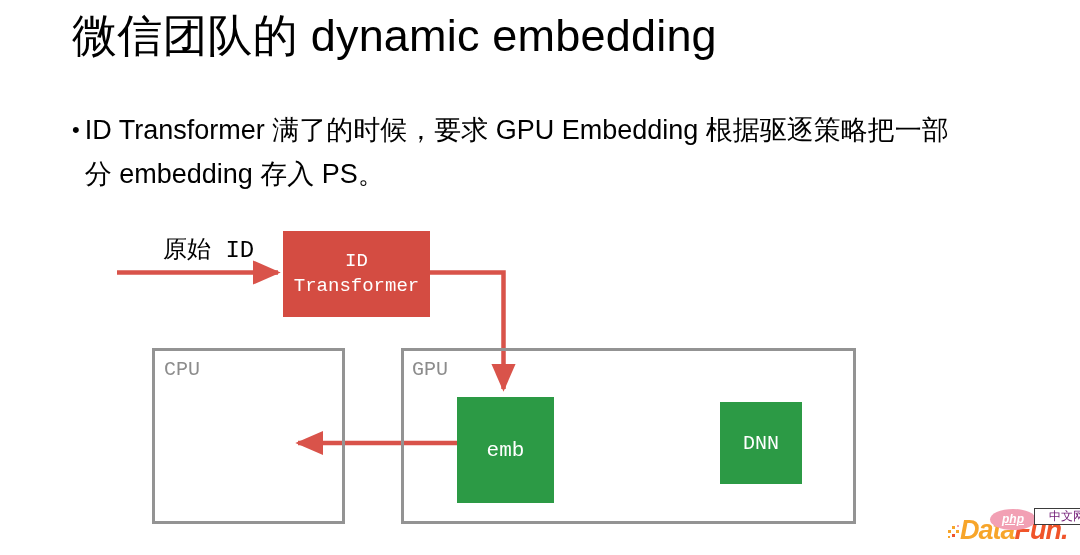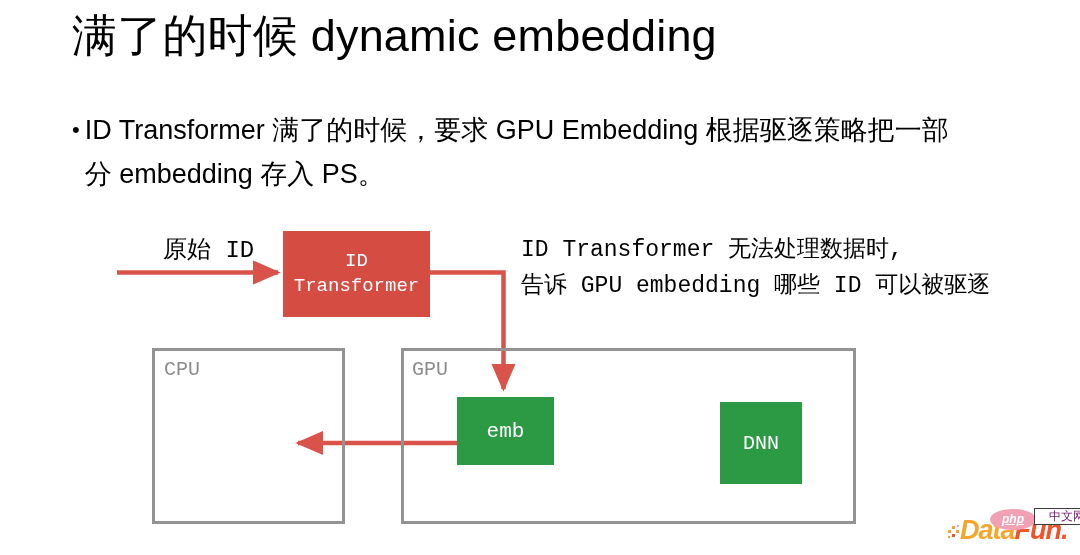--- a/index.html
+++ b/index.html
@@ -112,21 +112,21 @@
   }
   
   #box-ps {
     left: 196px;  top: 398px;
     width: 96px;  height: 90px;
     font-size: 19px;
   }
   
   #box-emb {
     left: 457px;  top: 397px;
-    width: 97px;  height: 68px;
+    width: 97px;  height: 106px;
     font-size: 21px;
   }
   
   #box-dnn {
     left: 720px;  top: 402px;
     width: 82px;  height: 82px;
     font-size: 20px;
   }
   
   #container-cpu {
@@ -211,21 +211,21 @@
     line-height: 15px;
     color: #701a75;
     white-space: nowrap;
   }
 </style>
 </head>
 <body>
 
 <div id="slide">
 
-  <div id="title">满了的时候 dynamic embedding</div>
+  <div id="title">微信团队的 dynamic embedding</div>
 
   <div id="bullet-block">
     <div id="bullet-row">
       <span id="bullet-dot">•</span>
       <span id="bullet-text">ID Transformer 满了的时候，要求 GPU Embedding 根据驱逐策略把一部分 embedding 存入 PS。</span>
     </div>
   </div>
 
   <div id="diagram">
 
@@ -244,24 +244,20 @@
 
       <line x1="117" y1="272.5" x2="278" y2="272.5" stroke="#d9534a" stroke-width="4.5" marker-end="url(#arrowhead-right)"></line>
 
       <path d="M430,272.5 L503.5,272.5 L503.5,389" fill="none" stroke="#d9534a" stroke-width="4.5" marker-end="url(#arrowhead-down)"></path>
 
       <line x1="457" y1="443" x2="298" y2="443" stroke="#d9534a" stroke-width="4.5" marker-end="url(#arrowhead-left)"></line>
     </svg>
 
     <div class="plain-label" id="label-original-id">原始 ID</div>
 
-    <div class="plain-label" id="annotation">
-      <div>ID Transformer 无法处理数据时,</div>
-      <div>告诉 GPU embedding 哪些 ID 可以被驱逐</div>
-    </div>
 
     <div class="container-box" id="container-cpu"></div>
     <div class="container-label" id="label-cpu">CPU</div>
 
     <div class="container-box" id="container-gpu"></div>
     <div class="container-label" id="label-gpu">GPU</div>
 
     <div class="box box-red" id="box-id-transformer">
       <div>
         <div>ID</div>

